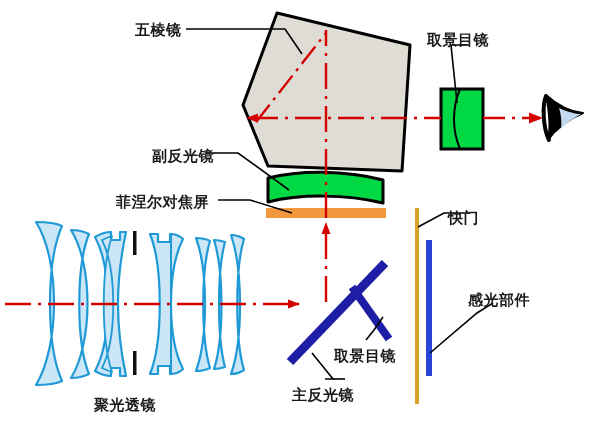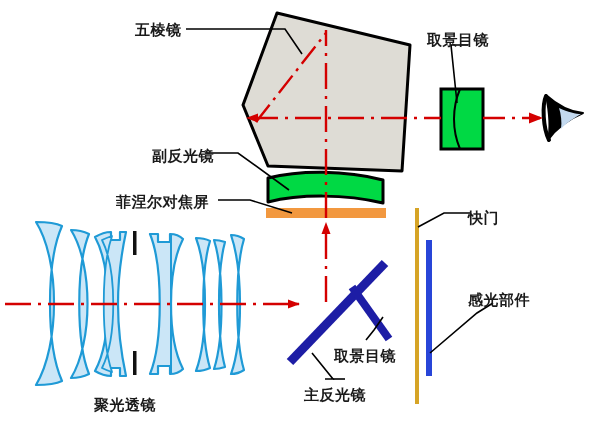--- a/index.html
+++ b/index.html
@@ -140,23 +140,23 @@
   </svg>
 
   <div class="diagram-label" style="left:135px; top:22px;">五棱镜</div>
 
   <div class="diagram-label" style="left:427px; top:32px;">取景目镜</div>
 
   <div class="diagram-label" style="left:152px; top:148px;">副反光镜</div>
 
   <div class="diagram-label" style="left:116px; top:194px;text-align:center;">菲涅尔对焦屏</div>
 
-  <div class="diagram-label" style="left:468px; top:210px;">快门</div>
+  <div class="diagram-label" style="left:448px; top:210px;">快门</div>
 
   <div class="diagram-label" style="left:468px; top:292px;text-align:right;">感光部件</div>
 
   <div class="diagram-label" style="left:334px; top:348px;">取景目镜</div>
 
-  <div class="diagram-label" style="left:304px; top:387px;">主反光镜</div>
+  <div class="diagram-label" style="left:292px; top:387px;">主反光镜</div>
 
   <div class="diagram-label" style="left:94px; top:397px;">聚光透镜</div>
 
 </div>
 
 </body></html>

